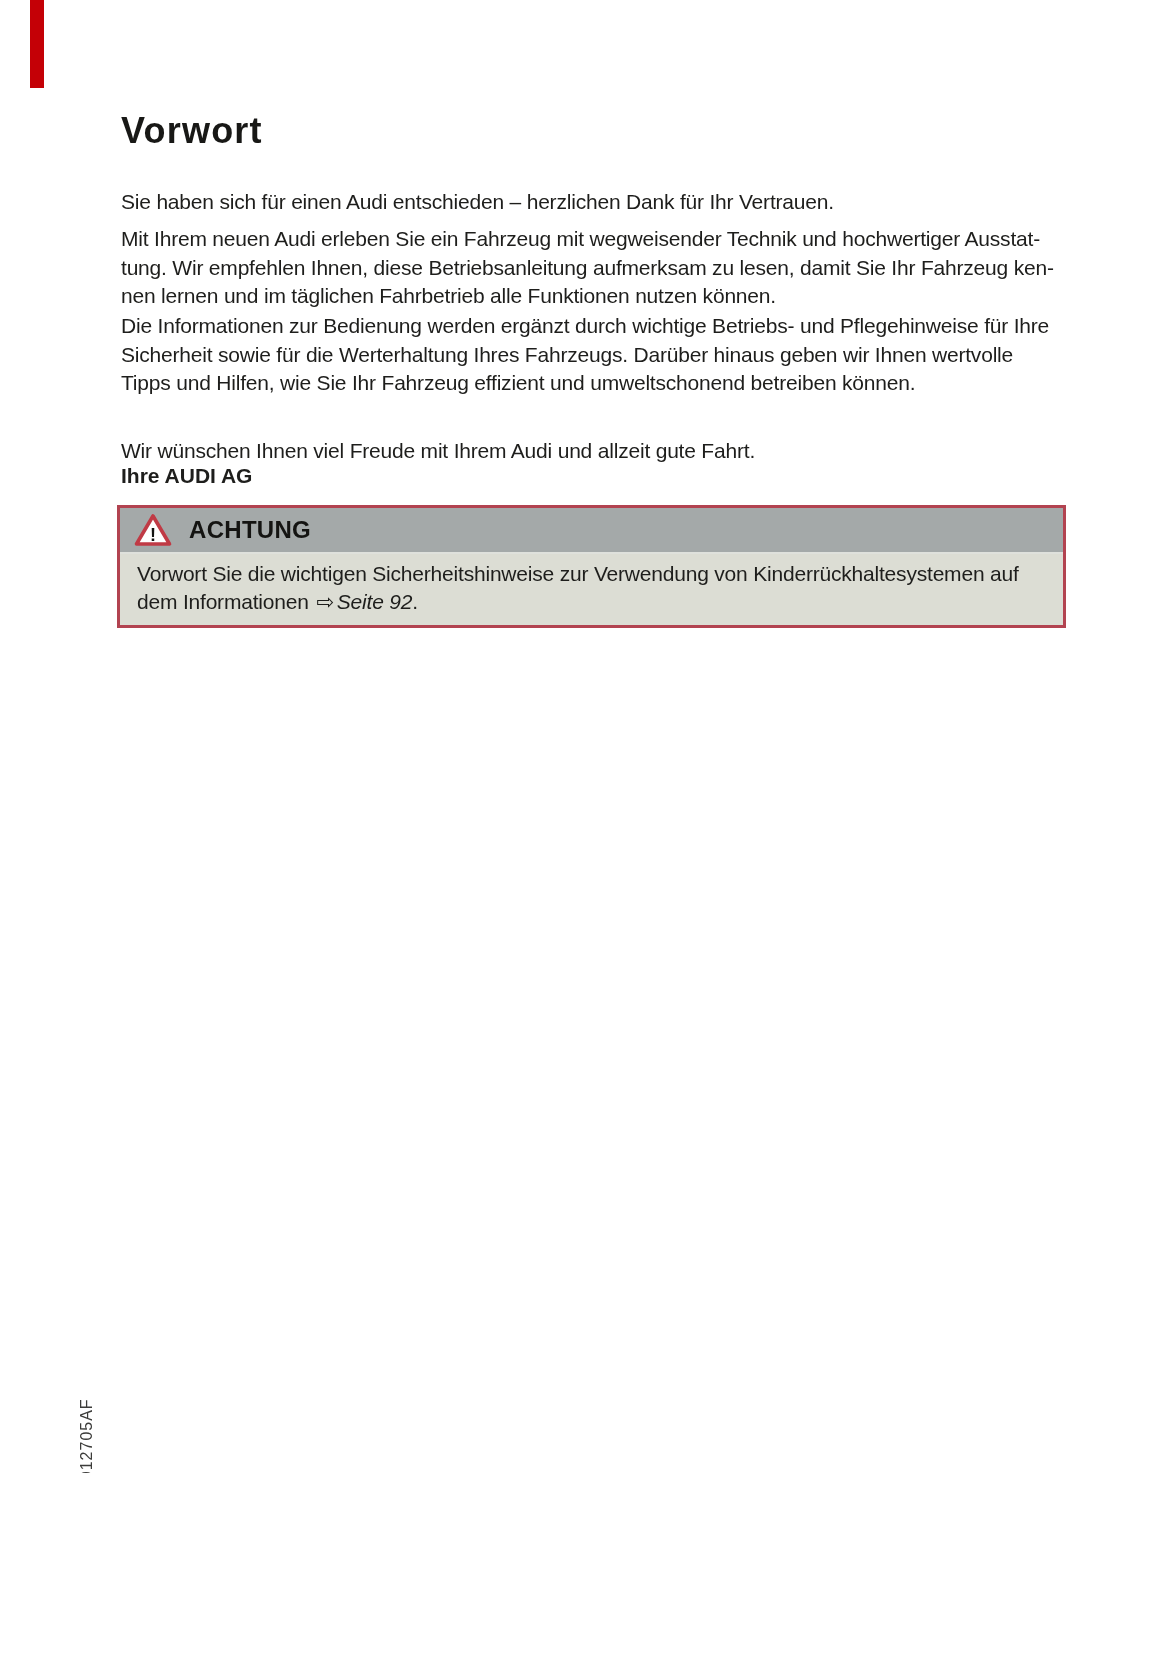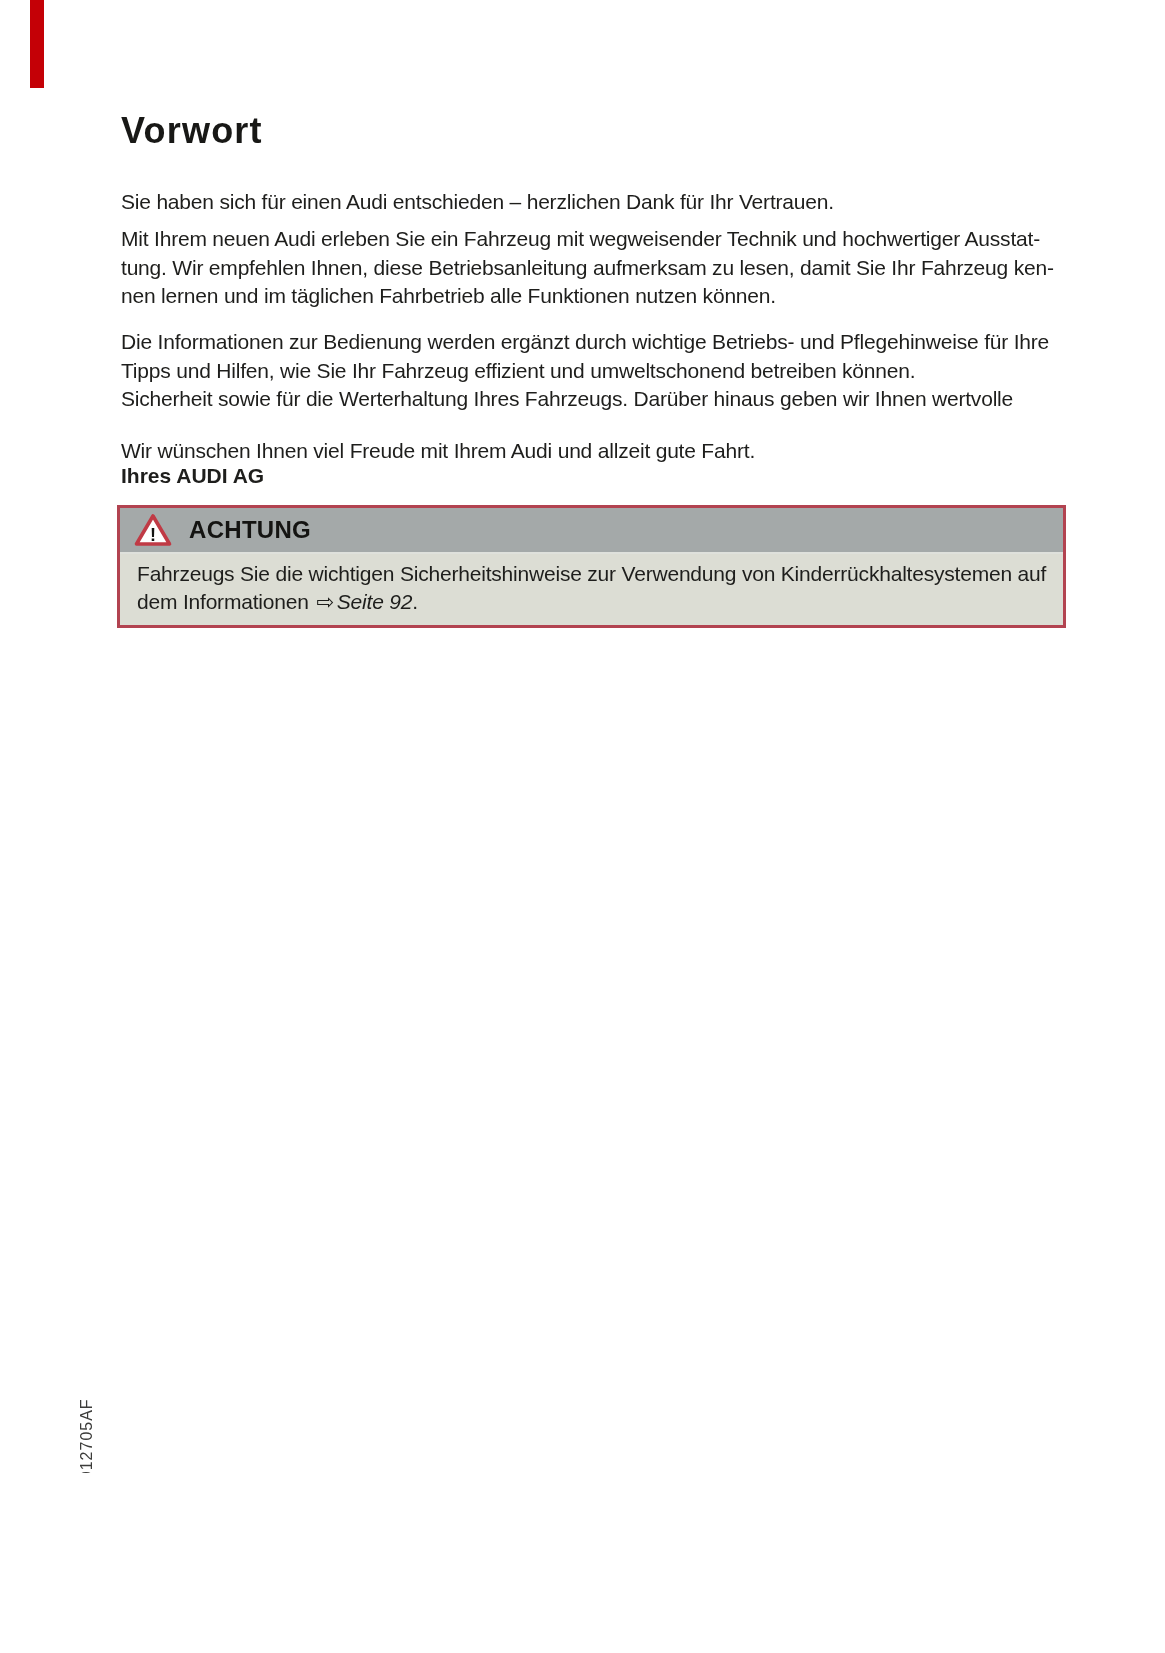--- a/index.html
+++ b/index.html
@@ -32,21 +32,21 @@
     left: 121px;
     margin: 0;
     font-size: 21px;
     line-height: 28.5px;
     letter-spacing: -0.2px;
     color: #1e1e1c;
   }
   .doc-par span.line { display: block; white-space: nowrap; }
   .p1 { top: 188px; }
   .p2 { top: 225px; }
-  .p3 { top: 328px; }
+  .p3 { top: 312px; }
   .p4 { top: 437px; }
   .signature { top: 462px; font-weight: bold; letter-spacing: 0; }
   .warning-box {
     position: absolute;
     left: 117px; top: 505px;
     width: 949px;
     box-sizing: border-box;
     border: 3px solid #b24350;
     background: #dcddd4;
   }
@@ -100,40 +100,40 @@
     <span class="line">tung. Wir empfehlen Ihnen, diese Betriebsanleitung aufmerksam zu lesen, damit Sie Ihr Fahrzeug ken-</span>
     <span class="line">nen lernen und im täglichen Fahrbetrieb alle Funktionen nutzen können.</span>
   </p>
 
   <p class="doc-par p1">
     <span class="line">Sie haben sich für einen Audi entschieden – herzlichen Dank für Ihr Vertrauen.</span>
   </p>
 
   <p class="doc-par p3">
     <span class="line">Die Informationen zur Bedienung werden ergänzt durch wichtige Betriebs- und Pflegehinweise für Ihre</span>
+    <span class="line">Sicherheit sowie für die Werterhaltung Ihres Fahrzeugs. Darüber hinaus geben wir Ihnen wertvolle</span>
     <span class="line">Tipps und Hilfen, wie Sie Ihr Fahrzeug effizient und umweltschonend betreiben können.</span>
-    <span class="line">Sicherheit sowie für die Werterhaltung Ihres Fahrzeugs. Darüber hinaus geben wir Ihnen wertvolle</span>
   </p>
 
   <p class="doc-par p4">
     <span class="line">Wir wünschen Ihnen viel Freude mit Ihrem Audi und allzeit gute Fahrt.</span>
   </p>
 
-  <p class="doc-par signature">Ihres AUDI AG</p>
+  <p class="doc-par signature">Ihre AUDI AG</p>
 
   <div class="warning-box">
     <div class="warning-header">
       <svg class="warning-triangle" width="38" height="34" viewBox="0 0 38 34">
         <path d="M19 3 L35.5 31 L2.5 31 Z" fill="#ffffff" stroke="#c03a45" stroke-width="3.6" stroke-linejoin="round"></path>
         <text x="19" y="27.5" text-anchor="middle" font-size="18" font-weight="bold" fill="#141412" font-family="Liberation Sans, sans-serif">!</text>
       </svg>
       <span class="warning-title">ACHTUNG</span>
     </div>
     <div class="warning-body">
-      <span class="line">Fahrzeugs Sie die wichtigen Sicherheitshinweise zur Verwendung von Kinderrückhaltesystemen auf</span>
+      <span class="line">Vorwort Sie die wichtigen Sicherheitshinweise zur Verwendung von Kinderrückhaltesystemen auf</span>
       <span class="line">
         <span>dem Informationen</span>
         <span class="xref-arrow">⇨</span><span class="xref-ref">Seite 92</span><span>.</span>
       </span>
     </div>
   </div>
 
   <div class="side-code">83A012705AF</div>
 
 </div>

